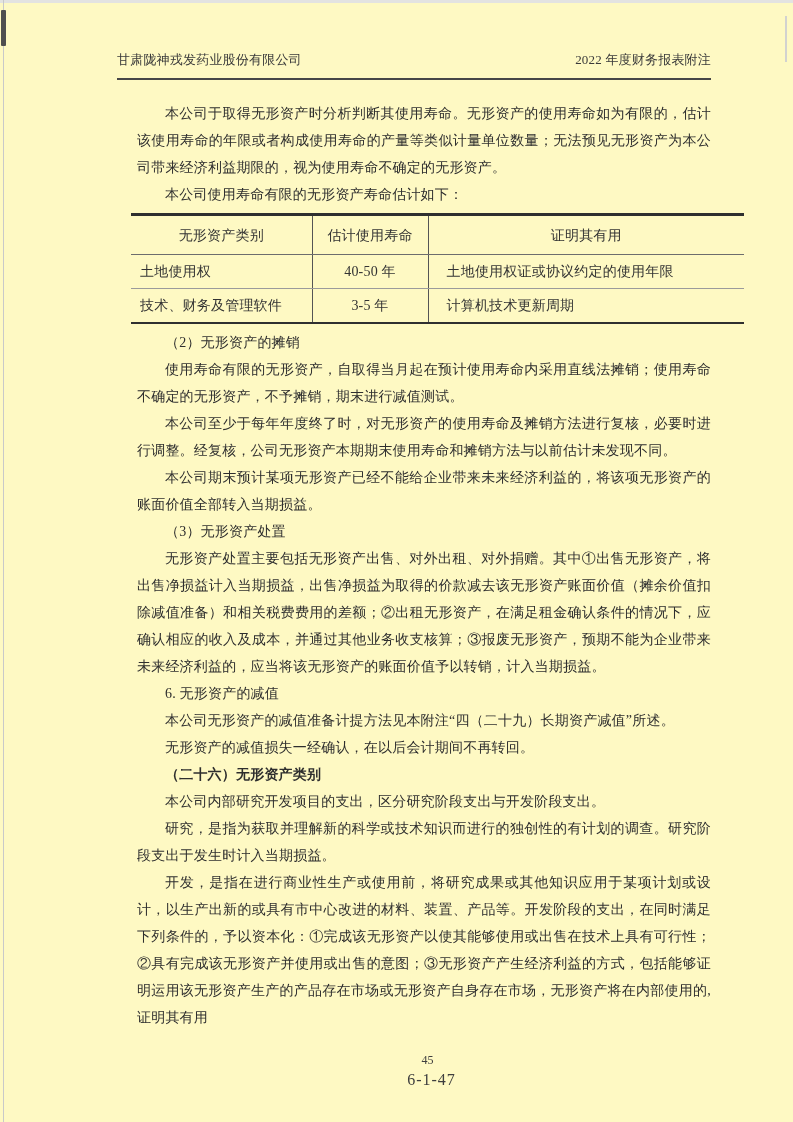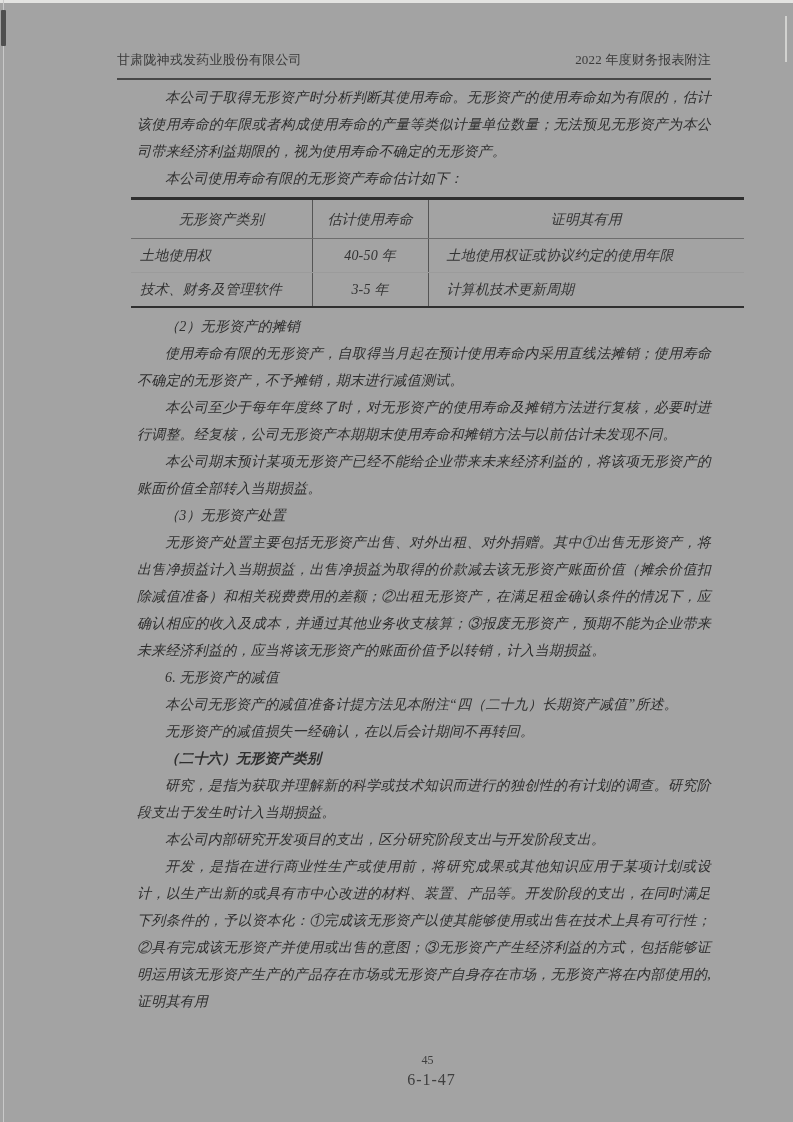--- a/index.html
+++ b/index.html
@@ -5,40 +5,40 @@
   html,body { margin:0; padding:0; }
   body {
     width:793px; height:1122px;
     background:#e9e9e7;
     font-family:"Liberation Serif","DejaVu Serif",serif;
     position:relative; overflow:hidden;
   }
   .scan-page {
     position:absolute; left:0; top:0;
     width:793px; height:1122px;
-    background:#a3a3a3;
+    background:#fef9c3;
   }
   
   .edge-left-line   { position:absolute; left:3px; top:0; width:1px; height:1122px; background:#c9c9c9; }
   .edge-left-mark   { position:absolute; left:1px; top:10px; width:5px; height:36px; background:#4f4f4f; border-radius:1px; }
   .edge-right-line  { position:absolute; left:785px; top:16px; width:2px; height:46px; background:#d2d2d0; }
   .edge-top-shade   { position:absolute; left:0; top:0; width:793px; height:3px; background:#e3e3e1; }
 
   .doc {
     position:absolute; left:137px; top:46px; width:574px;
     font-size:14px; line-height:27px; color:#2e2e2e;
     letter-spacing:0.2px;
   }
   .doc-header {
     margin-left:-20px; width:594px;
     display:flex; justify-content:space-between; align-items:flex-end;
     font-size:13px; color:#3a3a3a;
     border-bottom:2px solid #474747; padding-bottom:5px;
   }
-  .doc-body { margin-top:4px;font-style:italic; }
+  .doc-body { margin-top:20px; }
   .para { margin:0; text-indent:2em; text-align:justify; }
   .h-bold { font-weight:bold; }
 
   table.ul-table {
     border-collapse:collapse; table-layout:fixed;
     margin:5px 0 5px -6px; width:613px;
     font-size:14px; color:#333;
     border-top:3px solid #2f2f2f;
     border-bottom:2px solid #2f2f2f;
   }
@@ -117,22 +117,22 @@
       <p class="para">本公司期末预计某项无形资产已经不能给企业带来未来经济利益的，将该项无形资产的账面价值全部转入当期损益。</p>
 
       <p class="para">（3）无形资产处置</p>
       <p class="para">无形资产处置主要包括无形资产出售、对外出租、对外捐赠。其中①出售无形资产，将出售净损益计入当期损益，出售净损益为取得的价款减去该无形资产账面价值（摊余价值扣除减值准备）和相关税费费用的差额；②出租无形资产，在满足租金确认条件的情况下，应确认相应的收入及成本，并通过其他业务收支核算；③报废无形资产，预期不能为企业带来未来经济利益的，应当将该无形资产的账面价值予以转销，计入当期损益。</p>
 
       <p class="para">6. 无形资产的减值</p>
       <p class="para">本公司无形资产的减值准备计提方法见本附注“四（二十九）长期资产减值”所述。</p>
       <p class="para">无形资产的减值损失一经确认，在以后会计期间不再转回。</p>
 
       <p class="para h-bold">（二十六）无形资产类别</p>
+      <p class="para">本公司内部研究开发项目的支出，区分研究阶段支出与开发阶段支出。</p>
       <p class="para">研究，是指为获取并理解新的科学或技术知识而进行的独创性的有计划的调查。研究阶段支出于发生时计入当期损益。</p>
-      <p class="para">本公司内部研究开发项目的支出，区分研究阶段支出与开发阶段支出。</p>
       <p class="para">开发，是指在进行商业性生产或使用前，将研究成果或其他知识应用于某项计划或设计，以生产出新的或具有市中心改进的材料、装置、产品等。开发阶段的支出，在同时满足下列条件的，予以资本化：①完成该无形资产以使其能够使用或出售在技术上具有可行性；②具有完成该无形资产并使用或出售的意图；③无形资产产生经济利益的方式，包括能够证明运用该无形资产生产的产品存在市场或无形资产自身存在市场，无形资产将在内部使用的,证明其有用</p>
 
     </div>
   </div>
 
   <div class="footer-num footer-page">45</div>
   <div class="footer-num footer-volpage">6-1-47</div>
 </div>
 
 </body></html>

